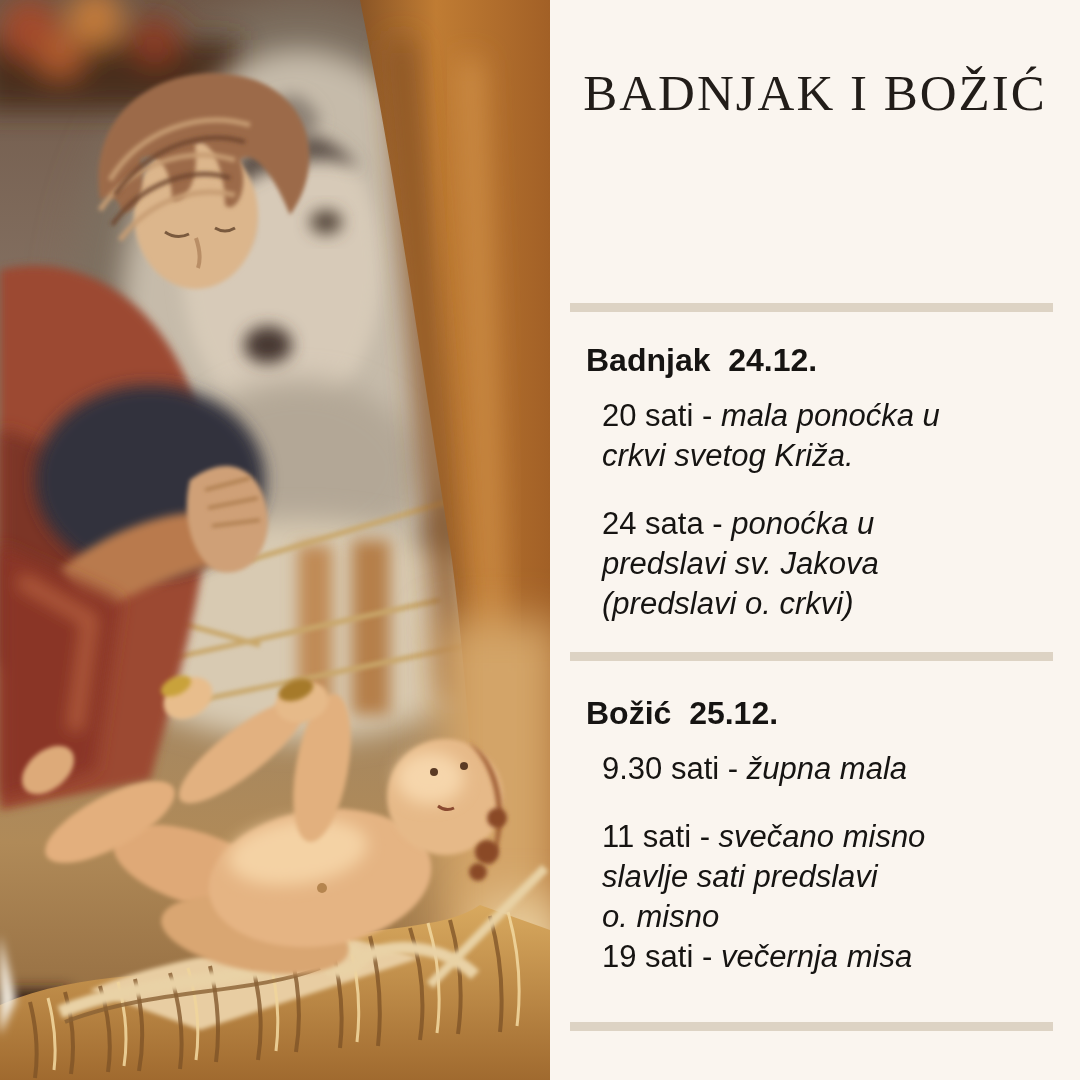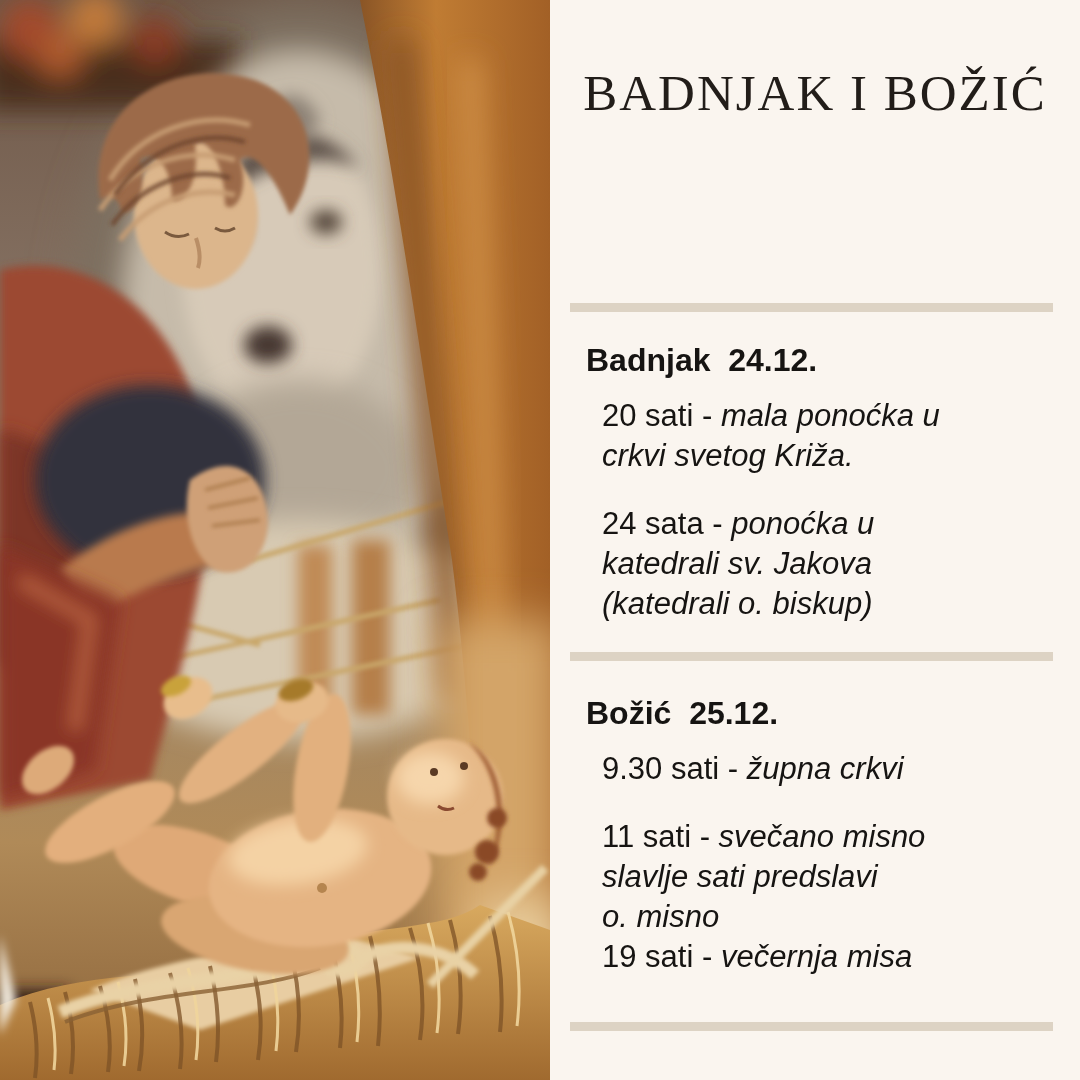--- a/index.html
+++ b/index.html
@@ -247,31 +247,31 @@
     <div class="divider d1"></div>
 
     <section class="section s0">
         <div class="heading">Badnjak&nbsp;&nbsp;24.12.</div>
         <div class="para">
           <span class="line"><span>20 sati - </span><span class="it">mala ponoćka u</span></span>
           <span class="line"><span class="it">crkvi svetog Križa.</span></span>
         </div>
         <div class="para">
           <span class="line"><span>24 sata - </span><span class="it">ponoćka u</span></span>
-          <span class="line"><span class="it">katedrali sv. Jakova</span></span>
-          <span class="line"><span class="it">(katedrali o. biskup)</span></span>
+          <span class="line"><span class="it">predslavi sv. Jakova</span></span>
+          <span class="line"><span class="it">(predslavi o. crkvi)</span></span>
         </div>
       </section>
 
     <div class="divider d2"></div>
 
     <section class="section s1">
         <div class="heading">Božić&nbsp;&nbsp;25.12.</div>
         <div class="para">
-          <span class="line"><span>9.30 sati - </span><span class="it">župna crkvi</span></span>
+          <span class="line"><span>9.30 sati - </span><span class="it">župna mala</span></span>
         </div>
         <div class="para">
           <span class="line"><span>11 sati - </span><span class="it">svečano misno</span></span>
           <span class="line"><span class="it">slavlje sati predslavi</span></span>
           <span class="line"><span class="it">o. misno</span></span>
           <span class="line"><span>19 sati - </span><span class="it">večernja misa</span></span>
         </div>
       </section>
 
     <div class="divider d3"></div>

